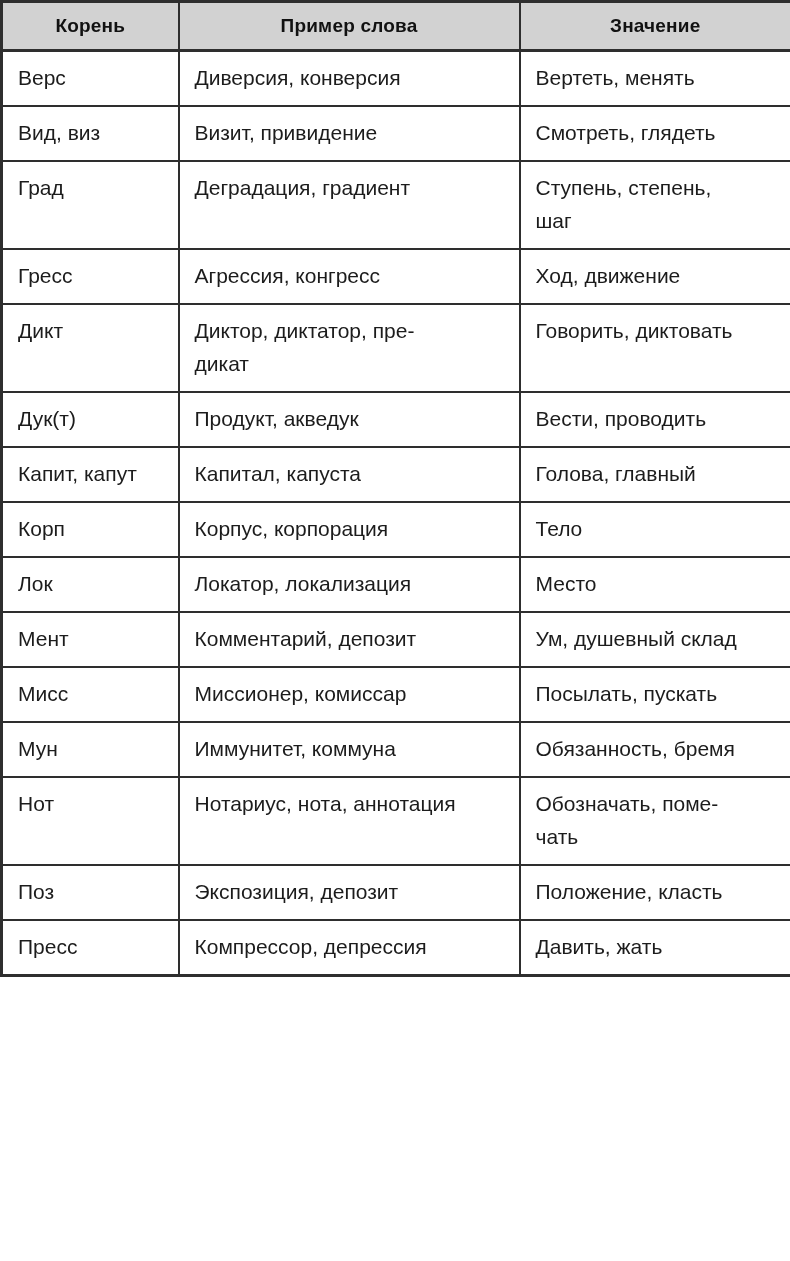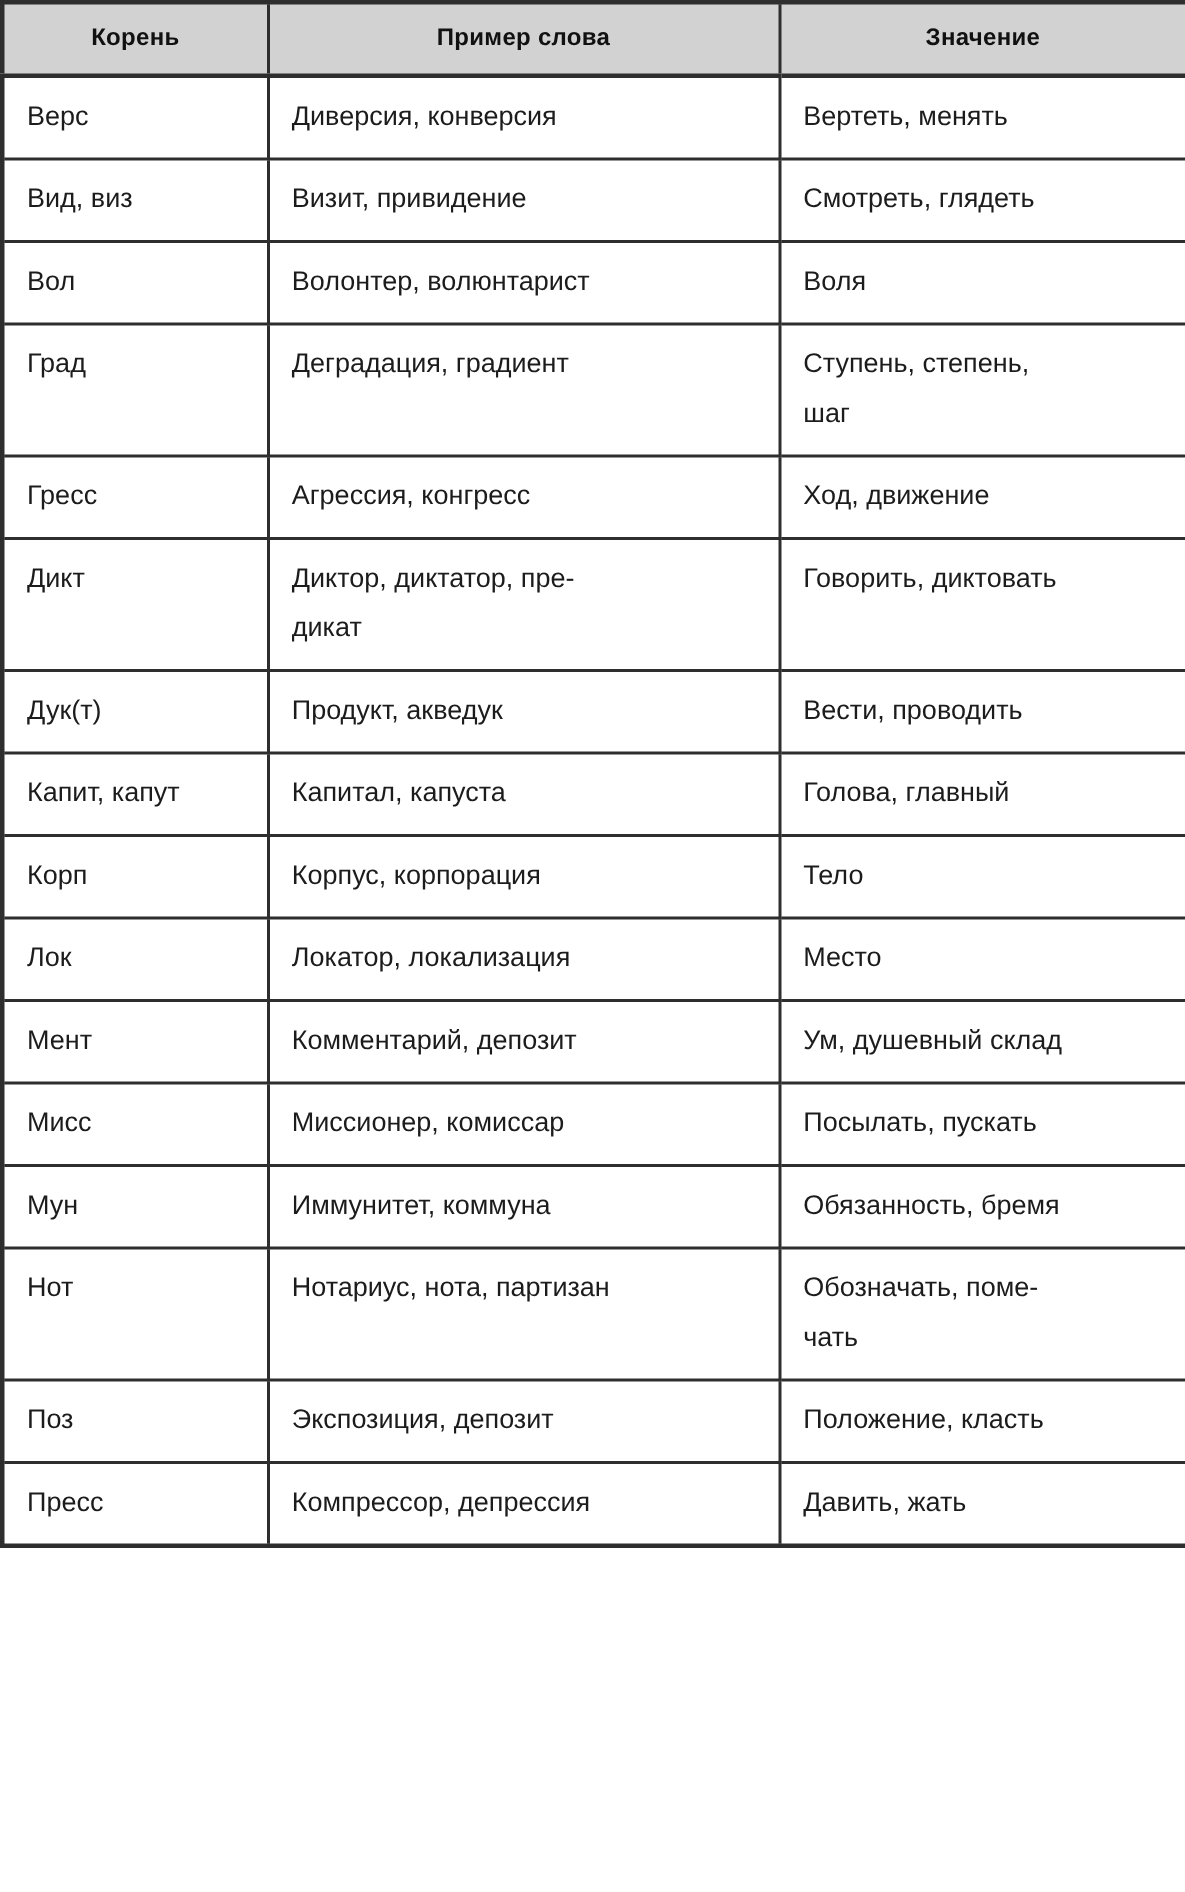--- a/index.html
+++ b/index.html
@@ -23,32 +23,32 @@
     border: 3px solid #2e2e2e;
   }
   table.roots-table col.c-root    { width: 177px; }
   table.roots-table col.c-example { width: 341px; }
   table.roots-table col.c-meaning { width: 272px; }
   table.roots-table th {
     background: #d2d2d2;
     border: 2px solid #2e2e2e;
     border-bottom: 3px solid #2e2e2e;
     font-weight: bold;
-    font-size: 16px;
+    font-size: 19px;
     letter-spacing: 0.2px;
     text-align: center;
     vertical-align: middle;
     height: 42px;
     padding: 2px 4px;
     color: #111111;
   }
   table.roots-table td {
     border: 2px solid #2e2e2e;
     padding: 9px 14px 11px 15px;
-    font-size: 18px;
+    font-size: 21px;
     line-height: 33px;
     vertical-align: top;
     white-space: pre-line;
     overflow: hidden;
   }
 </style>
 </head>
 <body>
 
 <div class="page">
@@ -68,25 +68,20 @@
     <tbody>
         <tr>
           <td>Верс</td>
           <td>Диверсия, конверсия</td>
           <td>Вертеть, менять</td>
         </tr>
         <tr>
           <td>Вид, виз</td>
           <td>Визит, привидение</td>
           <td>Смотреть, глядеть</td>
-        </tr>
-        <tr>
-          <td>Вол</td>
-          <td>Волонтер, волюнтарист</td>
-          <td>Воля</td>
         </tr>
         <tr>
           <td>Град</td>
           <td>Деградация, градиент</td>
           <td>Ступень, степень,
 шаг</td>
         </tr>
         <tr>
           <td>Гресс</td>
           <td>Агрессия, конгресс</td>
@@ -128,21 +123,21 @@
           <td>Миссионер, комиссар</td>
           <td>Посылать, пускать</td>
         </tr>
         <tr>
           <td>Мун</td>
           <td>Иммунитет, коммуна</td>
           <td>Обязанность, бремя</td>
         </tr>
         <tr>
           <td>Нот</td>
-          <td>Нотариус, нота, партизан</td>
+          <td>Нотариус, нота, аннотация</td>
           <td>Обозначать, поме-
 чать</td>
         </tr>
         <tr>
           <td>Поз</td>
           <td>Экспозиция, депозит</td>
           <td>Положение, класть</td>
         </tr>
         <tr>
           <td>Пресс</td>

